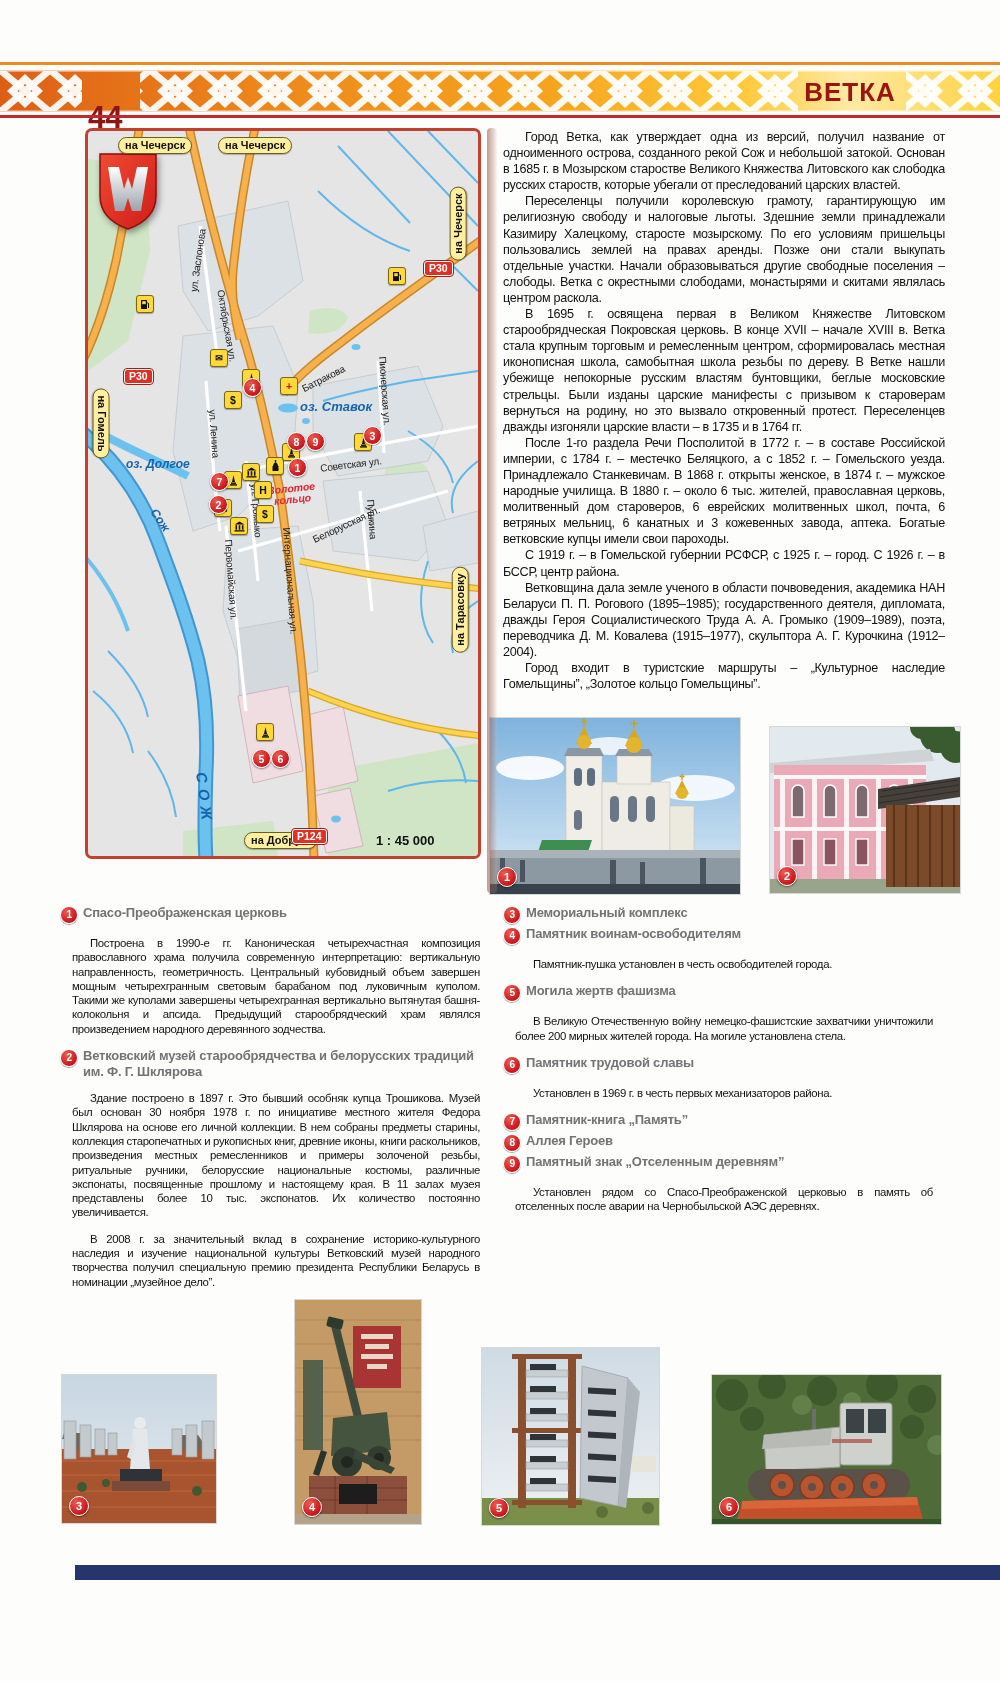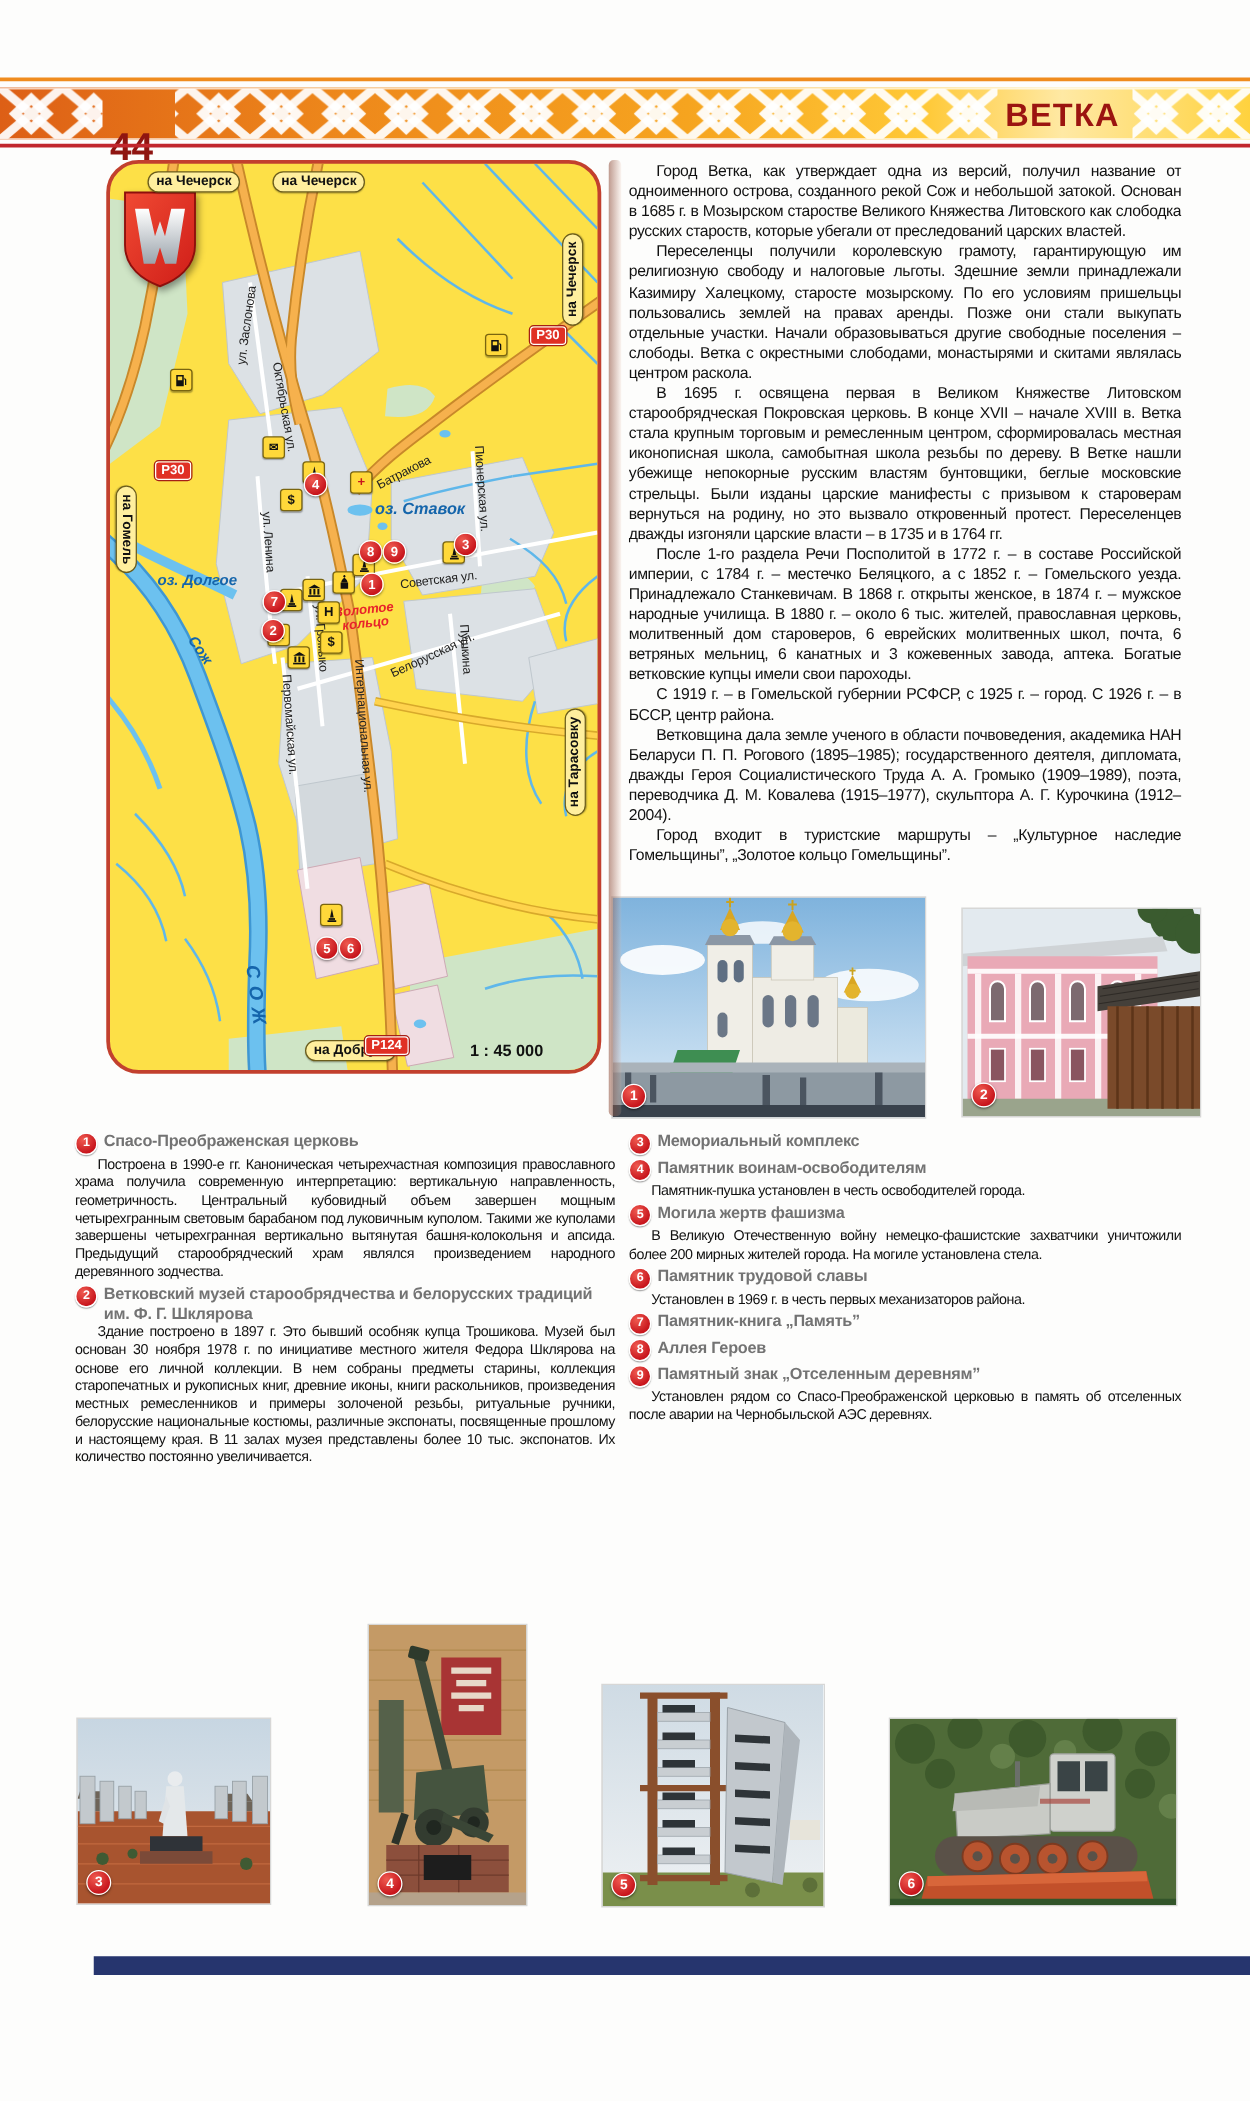--- a/index.html
+++ b/index.html
@@ -10,22 +10,22 @@
   
   .band-thin{left:0;top:62px;width:1000px;height:3px;background:#f08c1e;}
   .band{left:0;top:70px;width:1000px;height:42px;
         background:linear-gradient(90deg,#dd5f16 0%,#ee891b 28%,#f6a41f 55%,#ffc937 74%,#ffe9a4 85%,#ffd23e 100%);}
   .band-redline{left:0;top:115px;width:1000px;height:3px;background:#c1272d;}
   .page-num{left:88px;top:72px;font-size:31px;font-weight:bold;color:#8f1511;margin-top:28px;}
   .page-title{left:800px;top:77px;width:100px;text-align:center;font-size:26px;font-weight:bold;
               color:#9b1410;letter-spacing:1px;}
 
   
-  .map-panel{left:85px;top:128px;width:390px;height:725px;border:3px solid #c2402e;border-radius:26px;
-             background:#fde047;overflow:hidden;}
+  .map-panel{left:85px;top:128px;width:390px;height:725px;border:3px solid #c2402e;border-radius:7px;
+             background:#e5e5e5;overflow:hidden;}
   .map-panel svg.base{position:absolute;left:0;top:0;}
   .pill{position:absolute;background:#ffef9e;border:1.5px solid #6b5d1c;border-radius:9px;
         font-size:11px;font-weight:bold;color:#111;padding:0 6px;line-height:15px;white-space:nowrap;
         box-shadow:0 1px 1px rgba(0,0,0,.25);}
   .rbadge{position:absolute;background:#e03024;border:1.5px solid #ffffff;outline:1px solid #a51f16;
           color:#fff;font-size:10.5px;font-weight:bold;padding:0 4px;line-height:13px;border-radius:3px;
           white-space:nowrap;}
   .street{position:absolute;font-size:10px;color:#222;white-space:nowrap;letter-spacing:-0.2px;}
   .wlabel{position:absolute;color:#1565ab;font-style:italic;font-weight:bold;font-size:12px;white-space:nowrap;}
   .marker{position:absolute;width:17px;height:17px;border-radius:50%;
@@ -45,21 +45,21 @@
   .hist p{margin:0;text-indent:22px;}
   .lm-col{width:432px;font-size:11.4px;line-height:14.3px;letter-spacing:-0.35px;text-align:justify;}
   .lm-left{left:60px;top:903px;}
   .lm-right{left:503px;top:903px;width:442px;}
   .lm-head{display:flex;align-items:flex-start;margin:2px 0 1px 0;text-align:left;}
   .lm-head .num{flex:0 0 16px;width:16px;height:16px;margin:1px 5px 0 0;border-radius:50%;
         background:radial-gradient(circle at 35% 30%,#ef5a50,#c8161d 70%);color:#fff;font-size:10px;
         font-weight:bold;display:flex;align-items:center;justify-content:center;border:1px solid #fff;
         box-shadow:0 1px 1px rgba(0,0,0,.35);}
   .lm-head .ttl{color:#737373;font-weight:bold;font-size:13px;line-height:15.5px;letter-spacing:-0.2px;}
-  .lm-col p{margin:0;text-indent:18px;}
+  .lm-col p{margin:12px;text-indent:18px;}
 
   
   .photo{position:absolute;overflow:hidden;box-shadow:0 0 0 1px rgba(0,0,0,.15);}
   .pbadge{position:absolute;left:7px;bottom:7px;width:18px;height:18px;border-radius:50%;
           background:radial-gradient(circle at 35% 30%,#ef5a50,#c8161d 70%);color:#fff;font-size:11px;
           font-weight:bold;display:flex;align-items:center;justify-content:center;border:1px solid #fff;
           box-shadow:0 1px 2px rgba(0,0,0,.5);}
 
   .fold{left:487px;top:128px;width:10px;height:765px;z-index:5;border-radius:4px;
         background:linear-gradient(90deg,rgba(141,75,55,.55),rgba(238,196,176,.15));}
@@ -439,20 +439,21 @@
     <div class="lm-head">
       <div class="num">1</div>
       <div class="ttl">Спасо-Преображенская церковь</div>
     </div>
     <p>Построена в 1990-е гг. Каноническая четырехчастная композиция православного храма получила современную интерпретацию: вертикальную направленность, геометричность. Центральный кубовидный объем завершен мощным четырехгранным световым барабаном под луковичным куполом. Такими же куполами завершены четырехгранная вертикально вытянутая башня-колокольня и апсида. Предыдущий старообрядческий храм являлся произведением народного деревянного зодчества.</p>
     <div class="lm-head">
       <div class="num">2</div>
       <div class="ttl">Ветковский музей старообрядчества и белорусских традиций им. Ф. Г. Шклярова</div>
     </div>
     <p>Здание построено в 1897 г. Это бывший особняк купца Трошикова. Музей был основан 30 ноября 1978 г. по инициативе местного жителя Федора Шклярова на основе его личной коллекции.  В нем собраны предметы старины, коллекция старопечатных и рукописных книг, древние иконы, книги раскольников, произведения местных ремесленников и примеры золоченой резьбы, ритуальные ручники, белорусские национальные костюмы, различные экспонаты, посвященные прошлому и настоящему края. В 11 залах музея представлены более 10 тыс. экспонатов. Их количество постоянно увеличивается.</p>
+    <p>В 2008 г. за значительный вклад в сохранение историко-культурного наследия и изучение национальной культуры Ветковский музей народного творчества получил специальную премию президента Республики Беларусь в номинации „музейное дело”.</p>
   </div>
 
   <div class="abs lm-col lm-right">
     <div class="lm-head">
         <div class="num">3</div>
       <div class="ttl">Мемориальный комплекс</div>
       </div>
     <div class="lm-head">
         <div class="num">4</div>
       <div class="ttl">Памятник воинам-освободителям</div>

